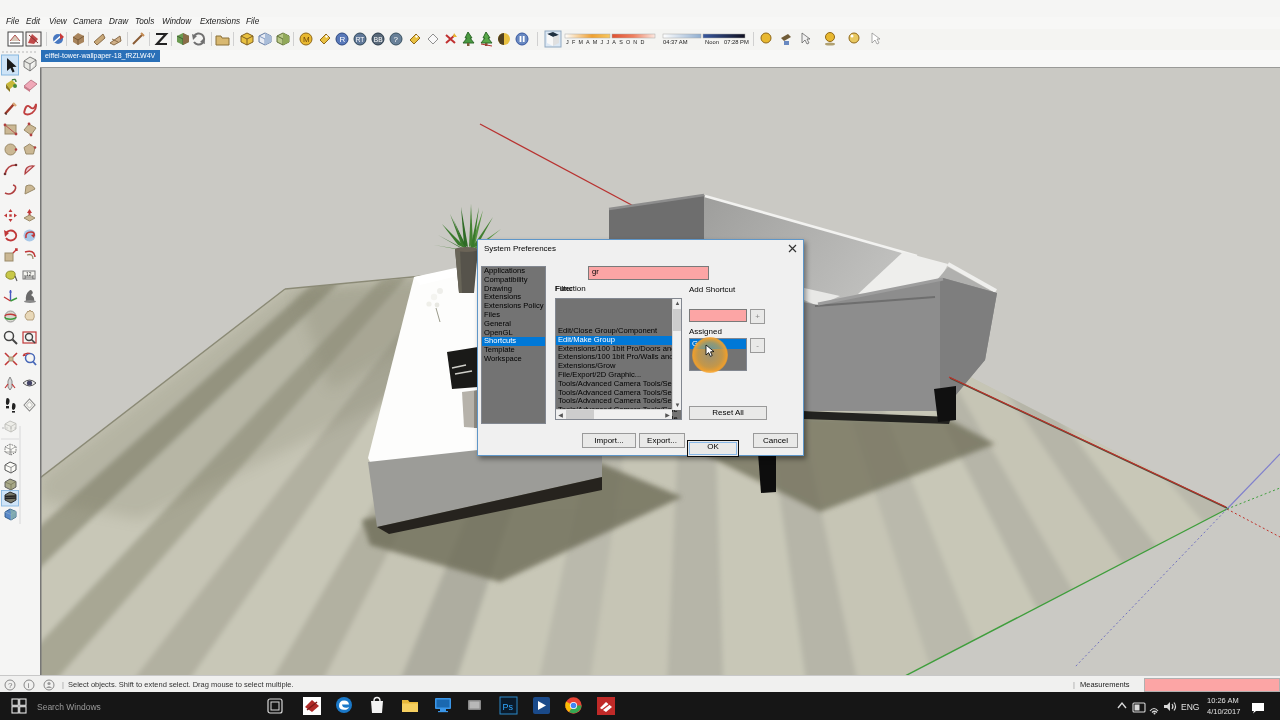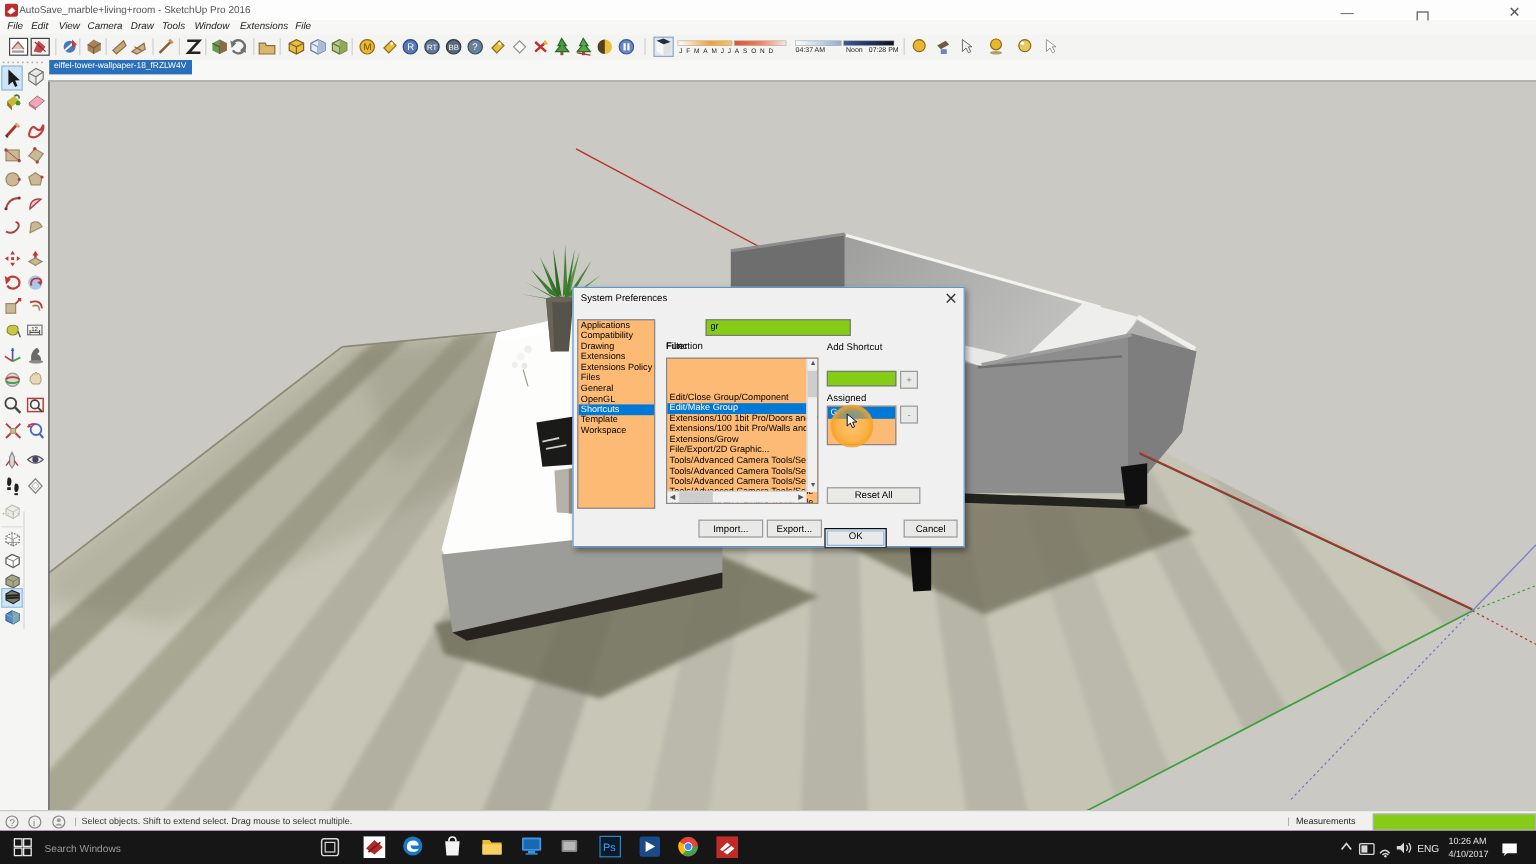--- a/index.html
+++ b/index.html
@@ -9,45 +9,33 @@
 #titlebar{left:0;top:0;width:1280px;height:17px;background:#fdfdfd;}
 #title{left:16px;top:3px;font-size:8.3px;color:#555;}
 #menubar{left:0;top:17px;width:1280px;height:12px;background:#f7f7f6;font-size:8.2px;color:#222;font-style:italic;}
 #menubar span{position:absolute;top:0px;}
 #toolbar{left:0;top:29px;width:1280px;height:21px;background:#f4f4f2;}
 #tabbar{left:40px;top:50px;width:1240px;height:18px;background:#f8f8f7;}
 #scenetab{left:1px;top:0px;width:119px;height:12px;background:#2a70b8;color:#fff;font-size:7px;padding-left:4px;padding-top:2px;}
 #viewport{left:40px;top:67px;width:1240px;height:608px;background:#c9c9c4;border-top:1px solid #9a9a98;}
 #palette{left:0;top:50px;width:40px;height:626px;}
 #statusbar{left:0;top:675px;width:1280px;height:17px;background:#f0f0ef;border-top:1px solid #c8c8c8;font-size:7.5px;color:#333;}
-#taskbar{left:0;top:692px;width:1160px;height:28px;background:#f0abfc;}
+#taskbar{left:0;top:692px;width:1160px;height:28px;background:#fca5a5;}
 .winbtn{color:#555;font-size:11px;top:7px;}
 
 #dlg{left:477px;top:239px;width:327px;height:217px;background:#f0f0f0;border:1px solid #5e96c8;box-shadow:2px 3px 5px rgba(0,0,0,0.4);font-size:8px;color:#000;}
 #dlg .lbl{position:absolute;font-size:8px;color:#000;}
-.inpt{position:absolute;background:#84cc16;border:1px solid #7a7a7a;}
-.lst{position:absolute;background:#fdba74;border:1px solid #828790;overflow:hidden;}
+.inpt{position:absolute;background:#fca5a5;border:1px solid #7a7a7a;}
+.lst{position:absolute;background:#737373;border:1px solid #828790;overflow:hidden;}
 .li{height:8.8px;line-height:8.8px;padding-left:2px;white-space:nowrap;font-size:7.6px;}
 .sel{background:#0078d7;color:#fff;}
 .btn{position:absolute;background:#e9e9e8;border:1px solid #9a9a9a;text-align:center;font-size:8px;color:#000;}
 </style></head>
 <body>
 <div id="root">
-<div class="abs" id="titlebar">
- <svg class="abs" style="left:4px;top:3px" width="12" height="12">
-        <rect x="0" y="0" width="11" height="11" rx="2" fill="#c02a2a"></rect>
-        <path d="M2 7 L6 3 L9 6 L5 9 Z" fill="#fff"></path>
-      </svg>
- <div class="abs" id="title">AutoSave_marble+living+room - SketchUp Pro 2016</div>
- <div class="abs winbtn" style="left:1117px;top:5px">—</div>
- <svg class="abs" style="left:1180px;top:9px" width="12" height="12">
-        <rect x="1" y="1" width="9" height="9" fill="none" stroke="#555" stroke-width="1"></rect>
-      </svg>
- <div class="abs winbtn" style="left:1257px;top:3px;font-size:12px">✕</div>
-</div>
 <div class="abs" id="menubar">
  <span style="left:6px">File</span>
       <span style="left:26px">Edit</span>
       <span style="left:49px">View</span>
  <span style="left:73px">Camera</span>
       <span style="left:109px">Draw</span>
       <span style="left:135px">Tools</span>
  <span style="left:162px">Window</span>
       <span style="left:200px">Extensions</span>
       <span style="left:246px">File</span>

